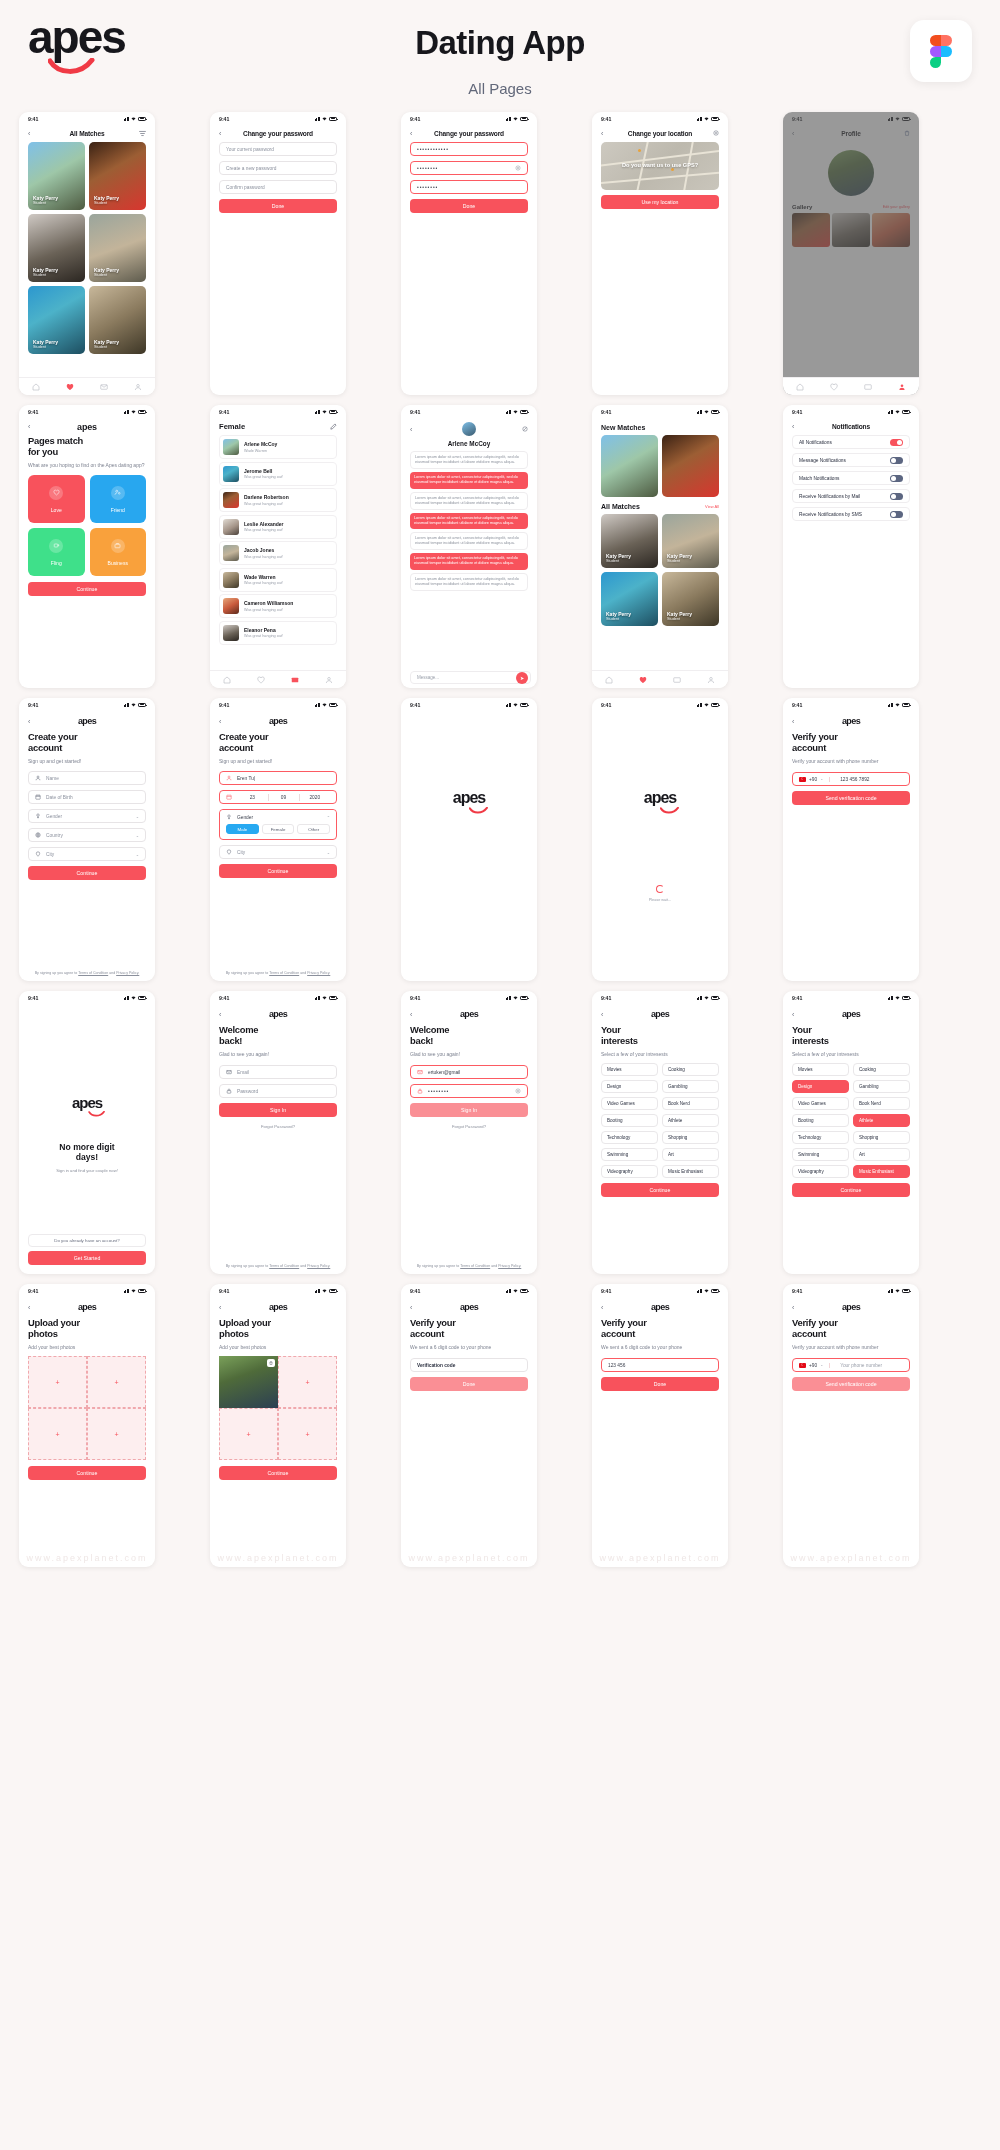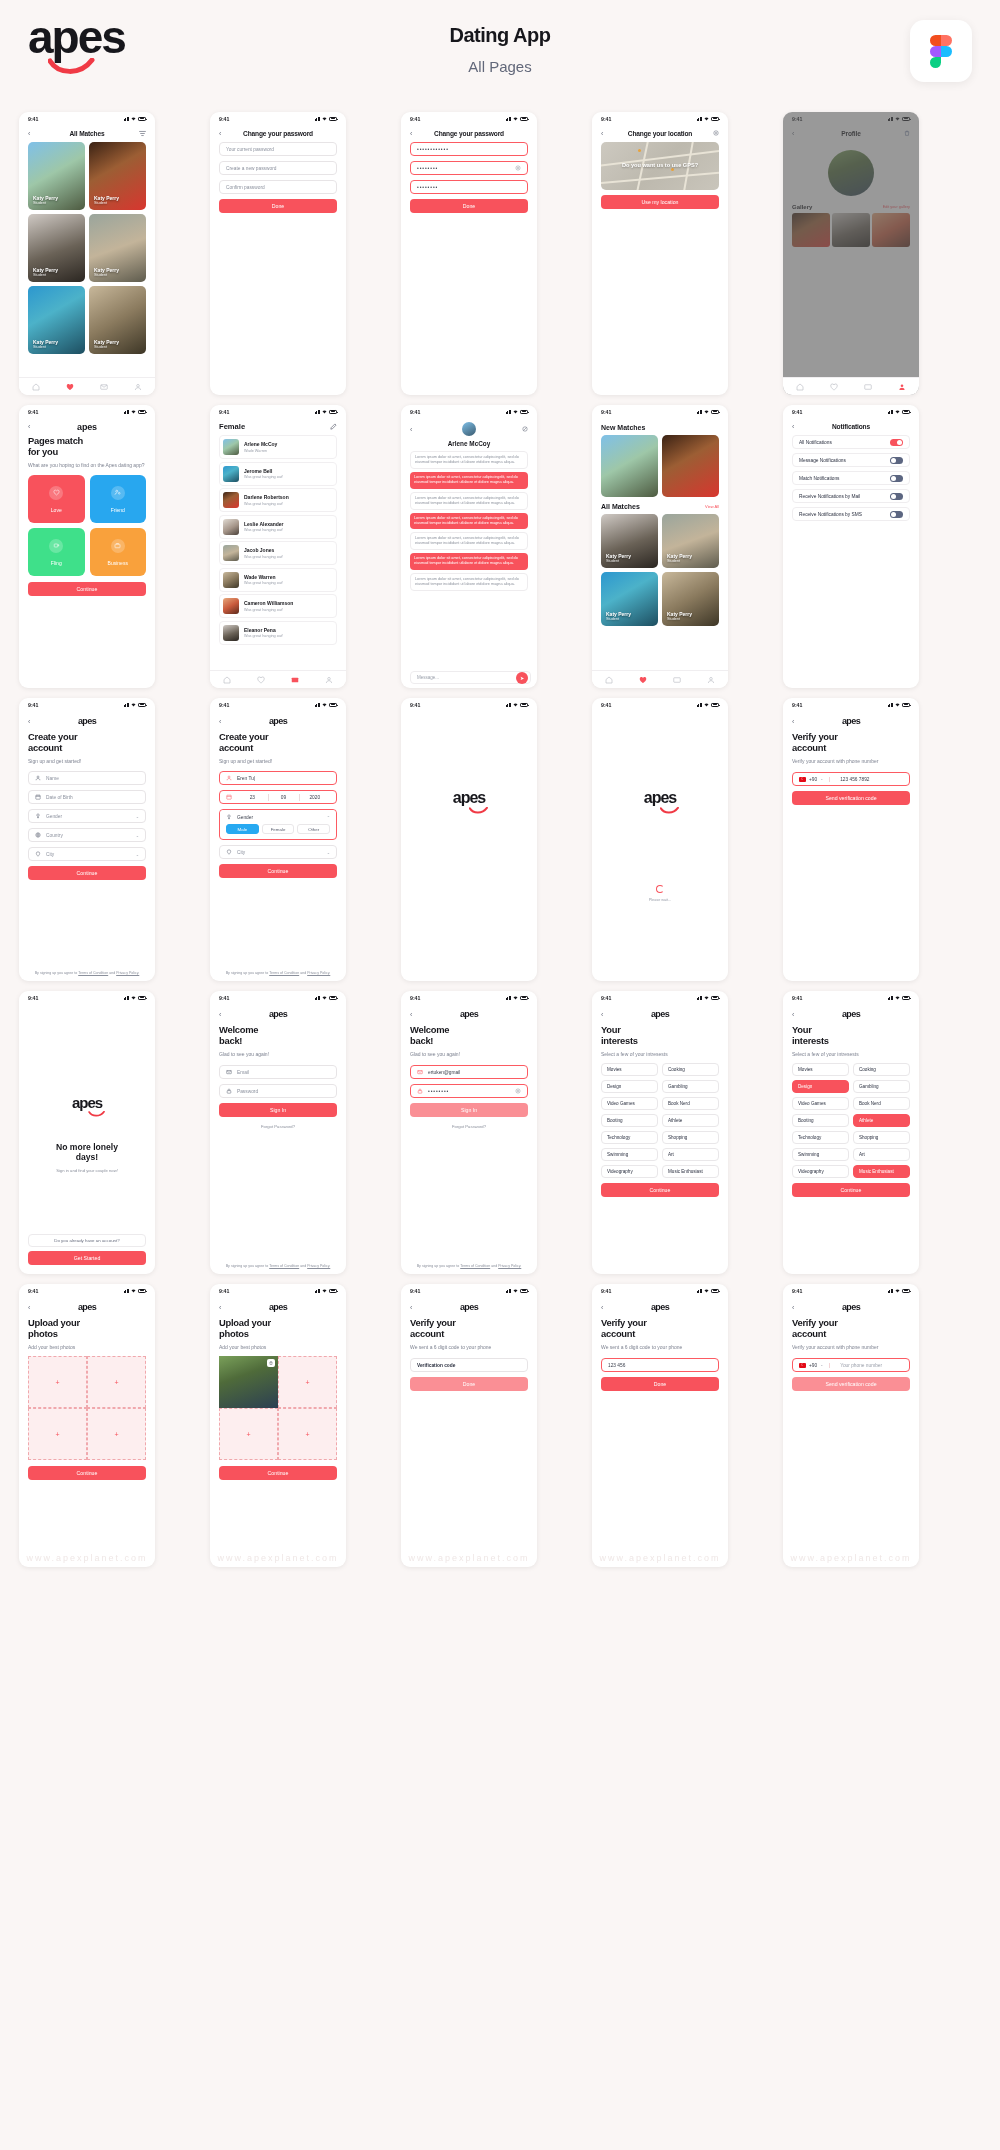--- a/index.html
+++ b/index.html
@@ -8,22 +8,22 @@
     background: #faf6f5;
     font-family: "Liberation Sans", sans-serif;
     overflow: hidden;
   }
   
   .page-header { position: relative; height: 105px; }
   .logo-wrap { position: absolute; left: 28px; top: 14px; }
   .logo-text { font-size: 46px; font-weight: 700; color: #17171c; letter-spacing: -2px; line-height: 1; }
   .logo-swoosh { width: 54px; height: 17px; margin-left: 20px; margin-top: -2px; }
   .title-block { position: absolute; left: 0; right: 0; top: 24px; text-align: center; }
-  .main-title { font-size: 20px; font-weight: 700; color: #17171c; letter-spacing: -0.5px; }
-  .sub-title { font-size: 15px; color: #62687a; margin-top: 11px; }
+  .main-title { font-size: 33px; font-weight: 700; color: #17171c; letter-spacing: -0.5px; }
+  .sub-title { font-size: 15px; color: #62687a; margin-top: 18px; }
   .figma-badge {
     position: absolute; right: 28px; top: 20px;
     width: 62px; height: 62px; background: #fff; border-radius: 14px;
     box-shadow: 0 2px 10px rgba(0,0,0,.07);
     display: flex; align-items: center; justify-content: center;
   }
   
   .grid {
     position: absolute; left: 19px; top: 112px;
     display: grid;
@@ -1039,21 +1039,21 @@
           <span class="batt"></span>
         </span>
     </div>
     <div style="text-align:center;margin-top:90px">
       <div style="font-size:15px;font-weight:700;letter-spacing:-1px">apes</div>
       <svg width="20" height="6" viewBox="0 0 54 17" style="margin-left:22px">
           <path d="M2 3 C10 16, 32 18, 44 2" stroke="#f03a45" stroke-width="5" fill="none" stroke-linecap="round"></path>
         </svg>
     </div>
     <div class="no-lonely">
-      <h3>No more lonely</h3>
+      <h3>No more digit</h3>
       <h3>days!</h3>
       <p>Sign in and find your couple now!</p>
     </div>
     <div style="position:absolute;left:9px;right:9px;bottom:9px">
       <div class="acct-q">Do you already have an account?</div>
       <div class="btn">Get Started</div>
     </div>
   </div>
 
   <div class="phone">

